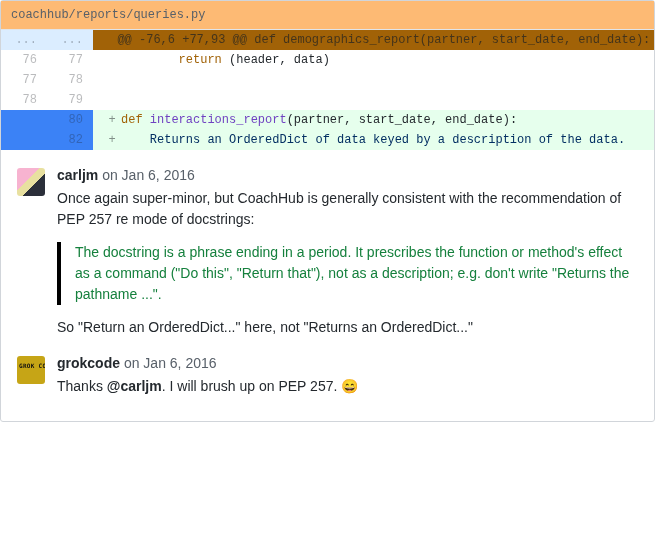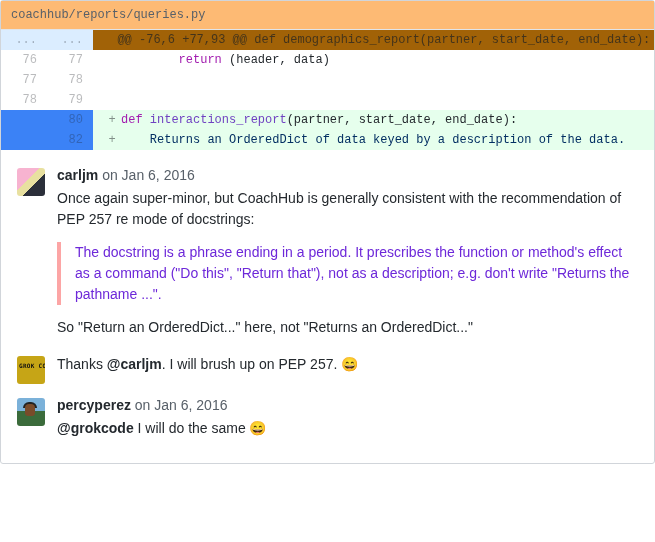--- a/index.html
+++ b/index.html
@@ -61,21 +61,21 @@
   }
   .add-row .ln {
     background: #3b82f6;
   }
   .sign {
     display: inline-block;
     width: 18px;
     text-align: center;
     color: rgba(27,31,35,0.5);
   }
-  .tk-keyword { color: #a21caf; }
+  .tk-keyword { color: #a16207; }
   .tk-func    { color: #6f42c1; }
   .tk-string  { color: #032f62; }
   .tk-plain   { color: #24292e; }
 
   .comments {
     padding: 8px 0 16px 0;
   }
   .comment {
     display: flex;
     padding: 8px 16px 4px 16px;
@@ -110,22 +110,22 @@
   }
   .comment-text p {
     margin: 0 0 12px 0;
   }
   .comment-text p:last-child {
     margin-bottom: 4px;
   }
   blockquote {
     margin: 0 0 12px 0;
     padding: 0 0 0 14px;
-    border-left: 4px solid #fca5a5;
-    color: #6d28d9;
+    border-left: 4px solid #000000;
+    color: #15803d;
   }
   blockquote p {
     margin: 0;
   }
   .mention {
     font-weight: 600;
     color: #24292e;
   }
 
   
@@ -243,33 +243,25 @@
             <p>The docstring is a phrase ending in a period. It prescribes the function or method's effect as a command ("Do this", "Return that"), not as a description; e.g. don't write "Returns the pathname ...".</p>
           </blockquote>
           <p>So "Return an OrderedDict..." here, not "Returns an OrderedDict..."</p>
         </div>
       </div>
     </div>
 
     <div class="comment">
       <div class="avatar av-2"></div>
       <div class="comment-body">
+        <div class="comment-header">
+          <span class="author">grokcode</span>
+          <span class="time">on Jan 6, 2016</span>
+        </div>
         <div class="comment-text">
           <p><span>Thanks </span><span class="mention">@carljm</span><span>. I will brush up on PEP 257. 😄</span></p>
         </div>
       </div>
     </div>
 
-    <div class="comment">
-      <div class="avatar av-3"></div>
-      <div class="comment-body">
-        <div class="comment-header">
-          <span class="author">percyperez</span>
-          <span class="time">on Jan 6, 2016</span>
-        </div>
-        <div class="comment-text">
-          <p><span></span><span class="mention">@grokcode</span><span> I will do the same 😄</span></p>
-        </div>
-      </div>
-    </div>
 
   </div>
 </div>
 
 </body></html>

